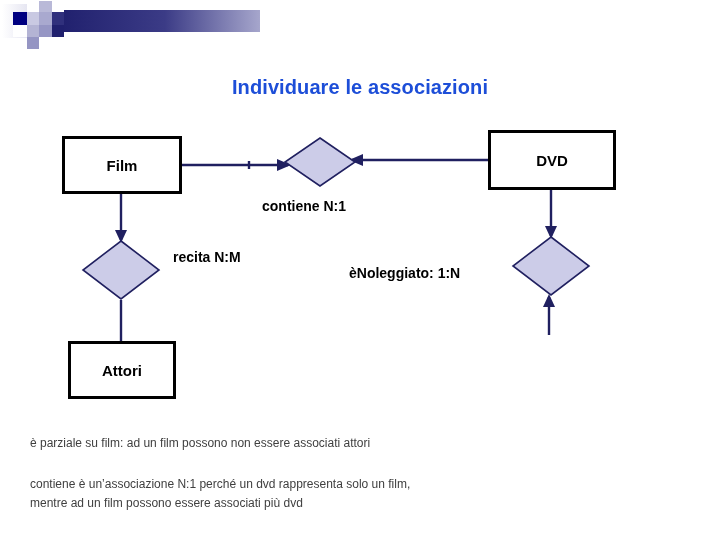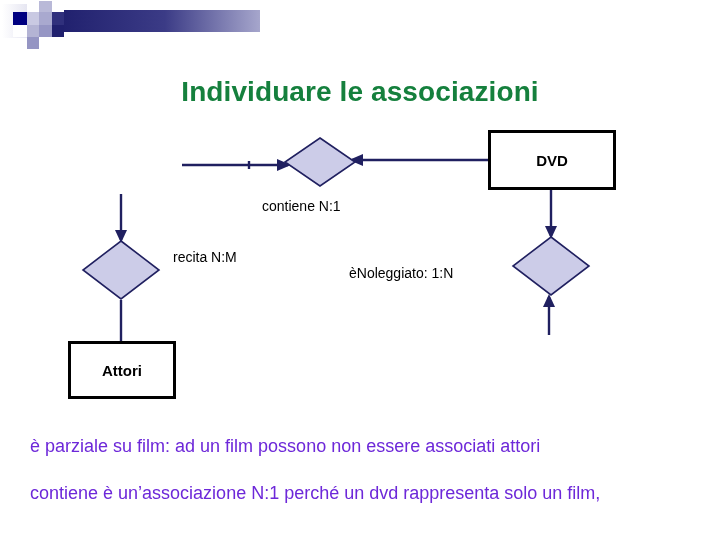--- a/index.html
+++ b/index.html
@@ -33,23 +33,23 @@
     pointer-events: none;
   }
 
   
   #title {
     position: absolute;
     left: 0;
     top: 76px;
     width: 720px;
     text-align: center;
-    font-size: 28px;
+    font-size: 20px;
     font-weight: bold;
-    color: #15803d;
+    color: #1d4ed8;
     letter-spacing: 0.1px;
   }
 
   
   #diagram {
     position: absolute;
     left: 0;
     top: 0;
     width: 720px;
     height: 420px;
@@ -76,38 +76,38 @@
   }
   #box-film   { left: 62px;  top: 136px; width: 120px; height: 58px; }
   #box-dvd    { left: 488px; top: 130px; width: 128px; height: 60px; }
   #box-attori { left: 68px;  top: 341px; width: 108px; height: 58px; }
   #box-clienti{ left: 500px; top: 335px; width: 118px; height: 58px; }
 
   
   .rel-label {
     position: absolute;
     font-size: 14px;
-    font-weight: normal;
+    font-weight: bold;
     color: #000000;
     white-space: nowrap;
   }
   #lbl-contiene    { left: 262px; top: 198px; }
   #lbl-recita      { left: 173px; top: 249px; }
   #lbl-noleggiato  { left: 349px; top: 265px; text-align: right; }
 
   
   #body-text {
     position: absolute;
     left: 30px;
     top: 437px;
     width: 660px;
   }
   .body-line {
-    font-size: 18px;
-    color: #6d28d9;
+    font-size: 12px;
+    color: #404040;
     line-height: 1.0;
     white-space: nowrap;
   }
   #body-line-0 { margin-bottom: 29px; }
   #body-line-1 { margin-bottom: 7px; }
 </style>
 </head>
 <body>
 
 <div id="slide">
@@ -174,30 +174,34 @@
         <polygon points="121,243 115,230 127,230"></polygon>
         <polygon points="551,239 545,226 557,226"></polygon>
         <polygon points="549,294 543,307 555,307"></polygon>
       </g>
 
       <polygon points="320,138 355,162 320,186 285,162" fill="#ccccE8" stroke="#202060" stroke-width="1.6"></polygon>
       <polygon points="121,241 159,270 121,299 83,270" fill="#ccccE8" stroke="#202060" stroke-width="1.6"></polygon>
       <polygon points="551,237 589,266 551,295 513,266" fill="#ccccE8" stroke="#202060" stroke-width="1.6"></polygon>
     </svg>
 
+    <div class="entity" id="box-film">
+      <span>Film</span>
+    </div>
     <div class="entity" id="box-dvd">
       <span>DVD</span>
     </div>
     <div class="entity" id="box-attori">
       <span>Attori</span>
     </div>
 
     <div class="rel-label" id="lbl-contiene">contiene N:1</div>
     <div class="rel-label" id="lbl-recita">recita N:M</div>
     <div class="rel-label" id="lbl-noleggiato">èNoleggiato: 1:N</div>
   </div>
 
   <div id="body-text">
     <div class="body-line" id="body-line-0">è parziale su film: ad un film possono non essere associati attori</div>
     <div class="body-line" id="body-line-1">contiene è un’associazione N:1 perché un dvd rappresenta solo un film,</div>
+    <div class="body-line" id="body-line-2">mentre ad un film possono essere associati più dvd</div>
   </div>
 
 </div>
 
 </body></html>

